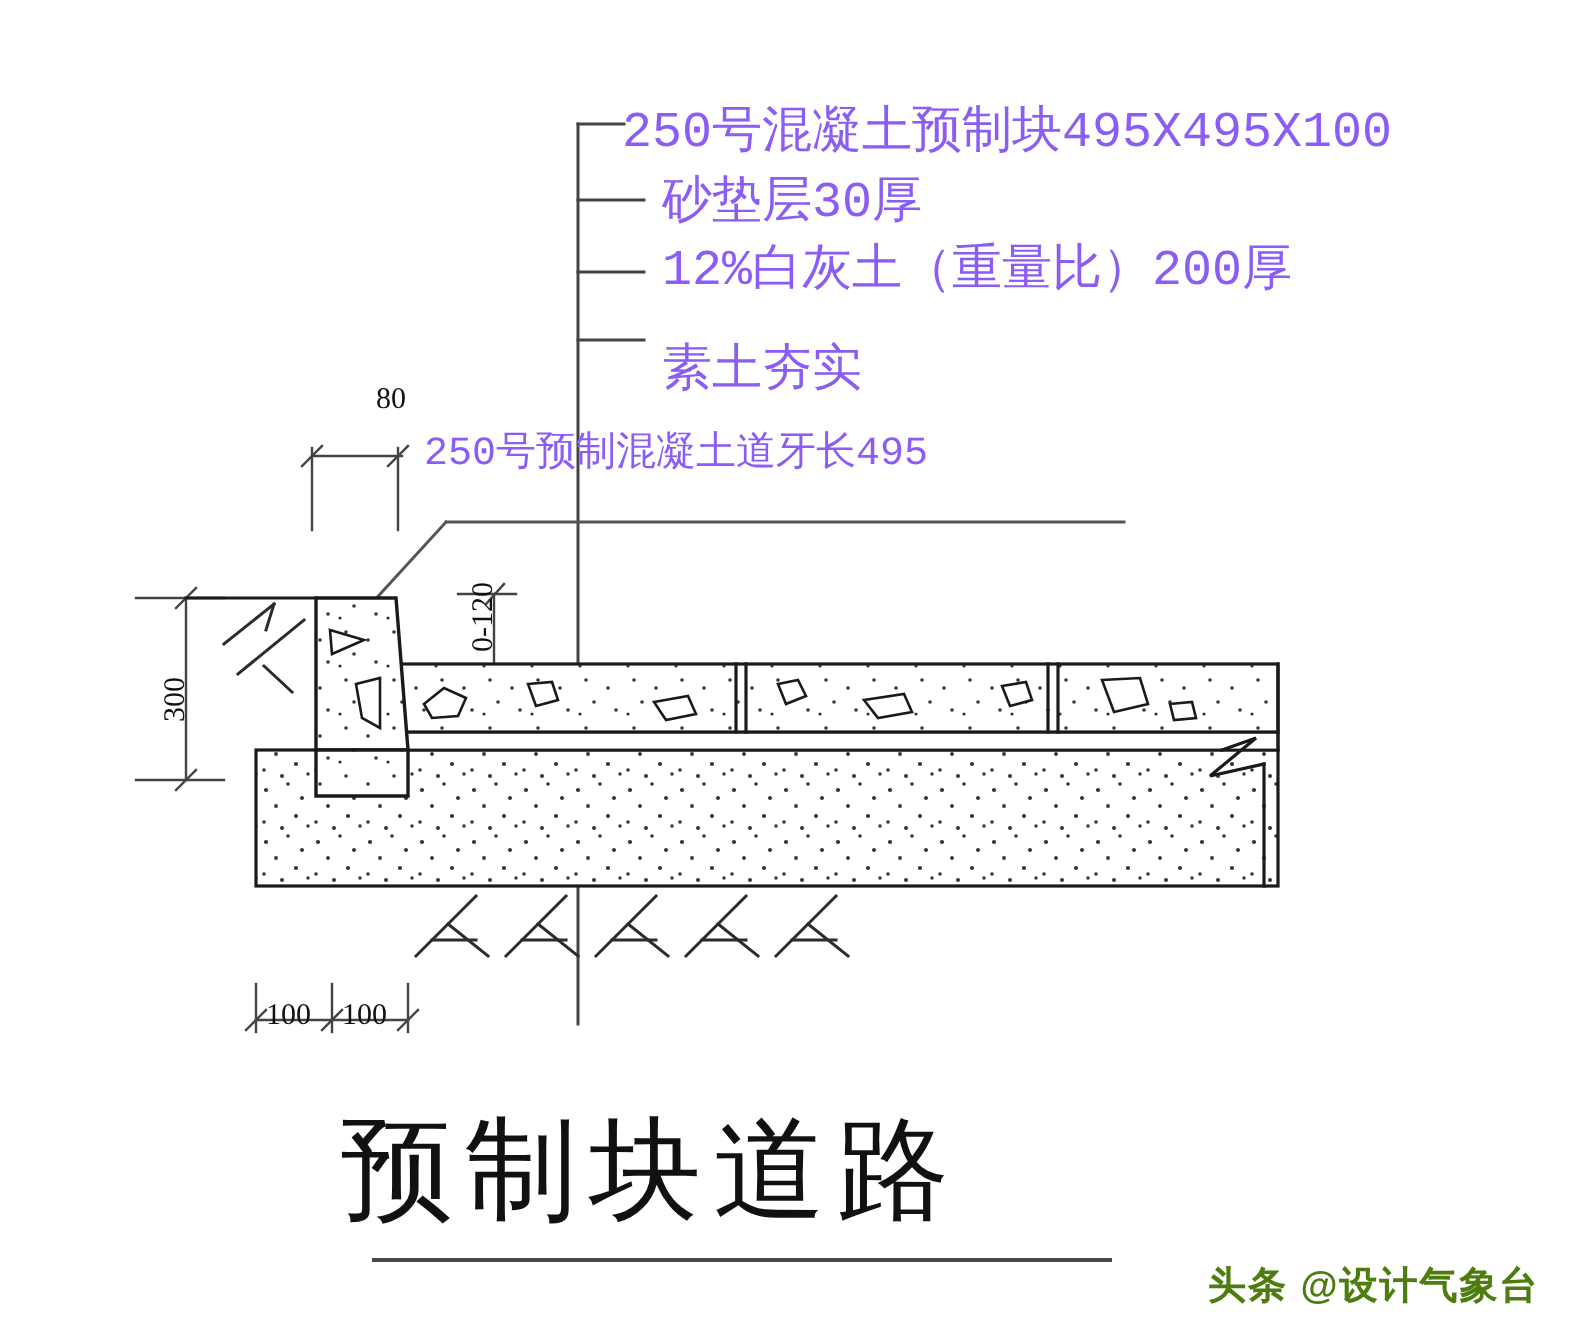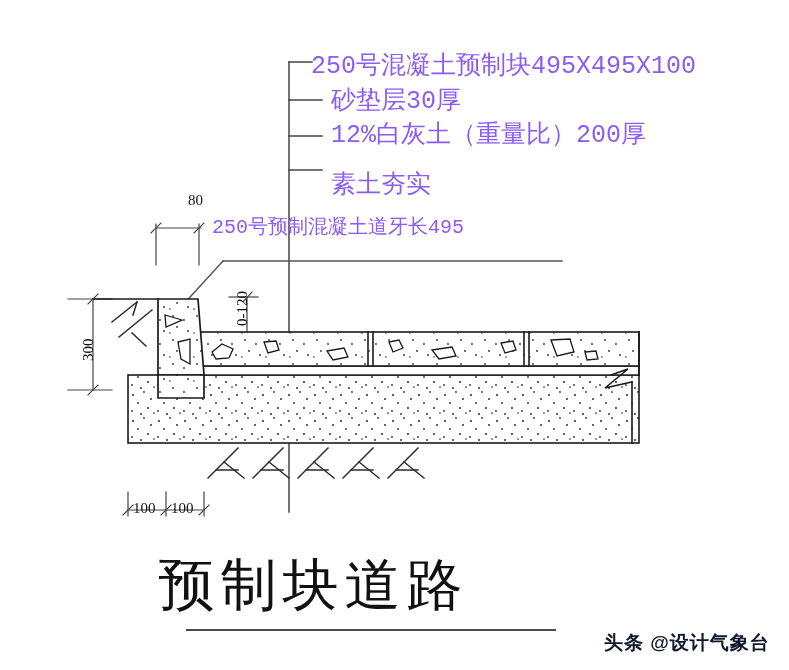--- a/index.html
+++ b/index.html
@@ -12,30 +12,30 @@
 
   .lbl{position:absolute;white-space:nowrap;font-family:Liberation Mono, monospace;color:#8b5cf6;}
 
   .layer-text{font-size:25px;letter-spacing:0px;line-height:1;}
   .curb-text{font-size:20px;line-height:1;}
 
   .dim-text{font-family:"Liberation Serif","DejaVu Serif",serif;font-size:15px;color:#111;}
   .dim-vert{transform-origin:left top;}
 
   #title{
-    position:absolute;left:0;top:548px;width:627px;text-align:center;
+    position:absolute;left:12px;top:548px;width:627px;text-align:center;
     font-family:"Liberation Serif","DejaVu Serif",serif;
     font-size:56px;letter-spacing:6px;color:#111;
   }
   #title-rule{position:absolute;left:186px;top:629px;width:370px;height:2px;background:#4a4a4a;}
 
   #watermark{
     position:absolute;left:604px;top:630px;
     font-family:"Liberation Sans","DejaVu Sans",sans-serif;
-    font-size:19px;font-weight:bold;color:#0f172a;letter-spacing:1px;
+    font-size:19px;font-weight:bold;color:#4d7c0f;letter-spacing:1px;
     white-space:nowrap;
   }
 </style>
 </head>
 <body>
 
 <svg id="drawing" viewBox="0 0 789 670">
   <defs>
 
     <pattern id="stipple" width="26" height="26" patternUnits="userSpaceOnUse">

